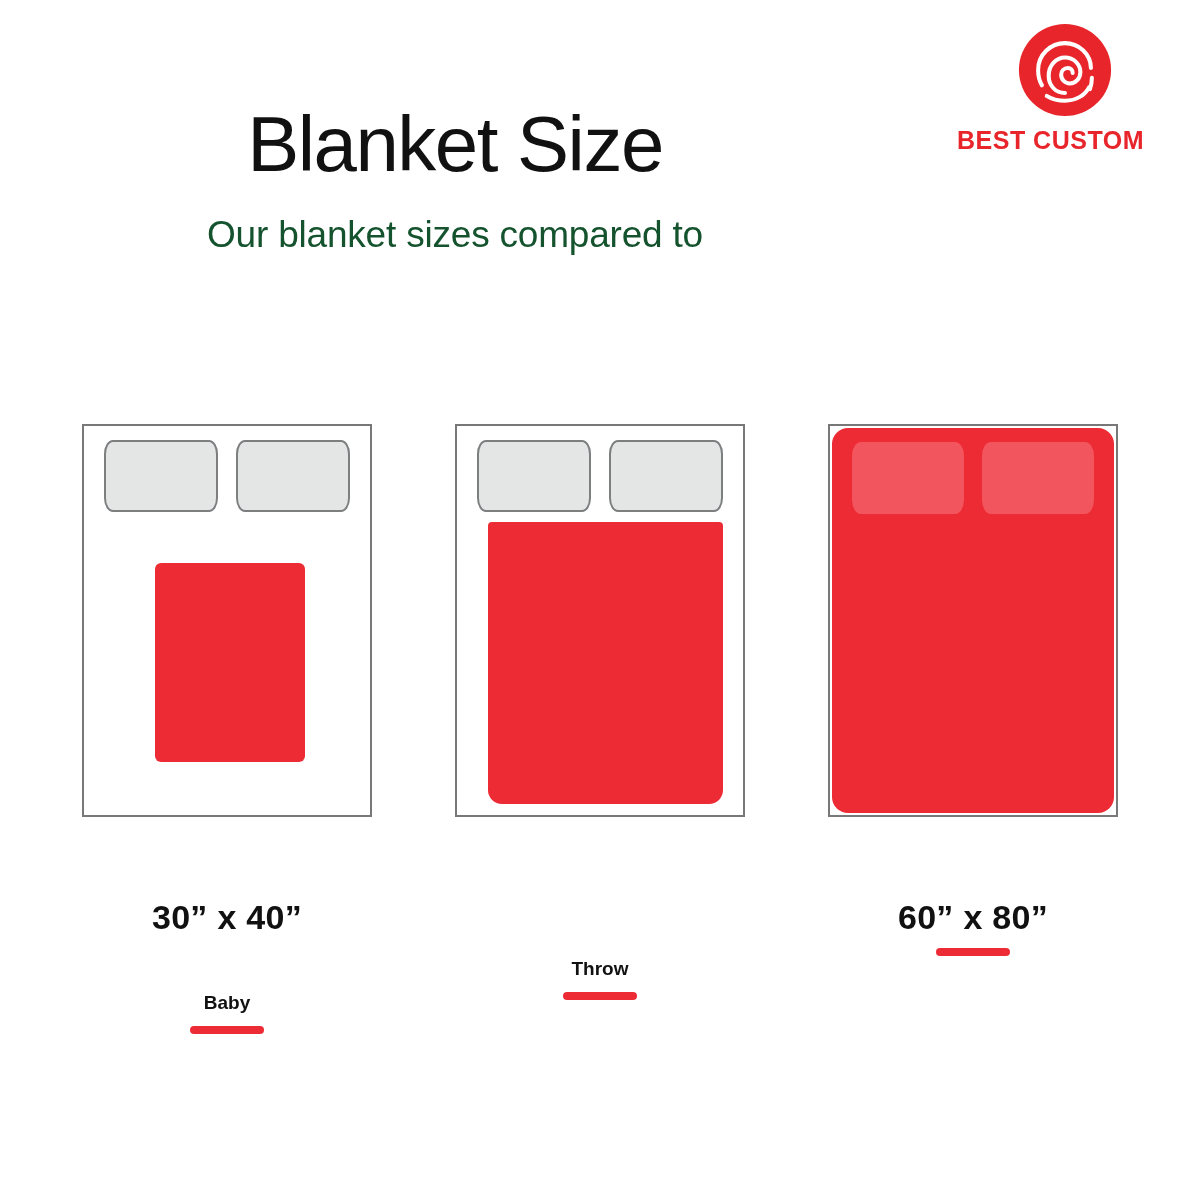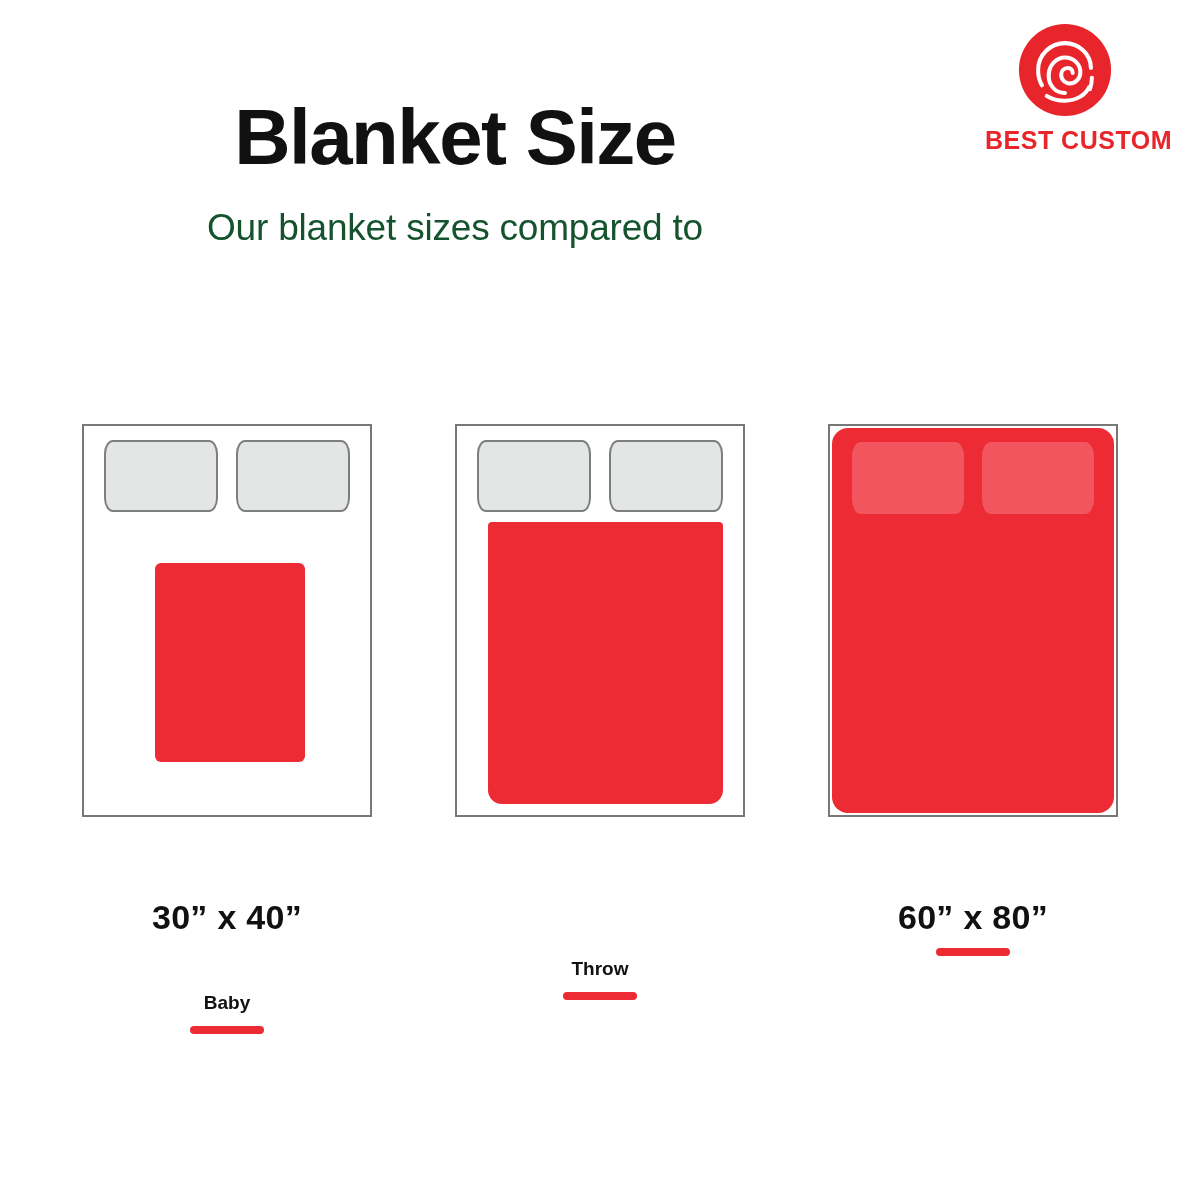--- a/index.html
+++ b/index.html
@@ -15,21 +15,21 @@
     position: relative;
     overflow: hidden;
   }
 
   
   .brand {
     position: absolute;
     top: 22px;
     right: 28px;
     width: 215px;
-    text-align: right;
+    text-align: left;
   }
   .brand-mark {
     width: 96px;
     height: 96px;
     margin: 0 auto 10px auto;
     display: block;
   }
   .brand-name {
     font-size: 25px;
     font-weight: 700;
@@ -42,24 +42,24 @@
   
   .header {
     position: absolute;
     left: 0;
     top: 98px;
     width: 910px;
     text-align: center;
   }
   .title {
     font-size: 78px;
-    font-weight: 700;
+    font-weight: 400;
     letter-spacing: -1.5px;
     line-height: 1;
-    margin: 0;
+    margin: 7px;
     color: #111111;
   }
   .subtitle {
     font-size: 37px;
     font-weight: 400;
     line-height: 1.32;
     margin: 28px 0 0 0;
     color: #14532d;
     letter-spacing: -0.2px;
   }

